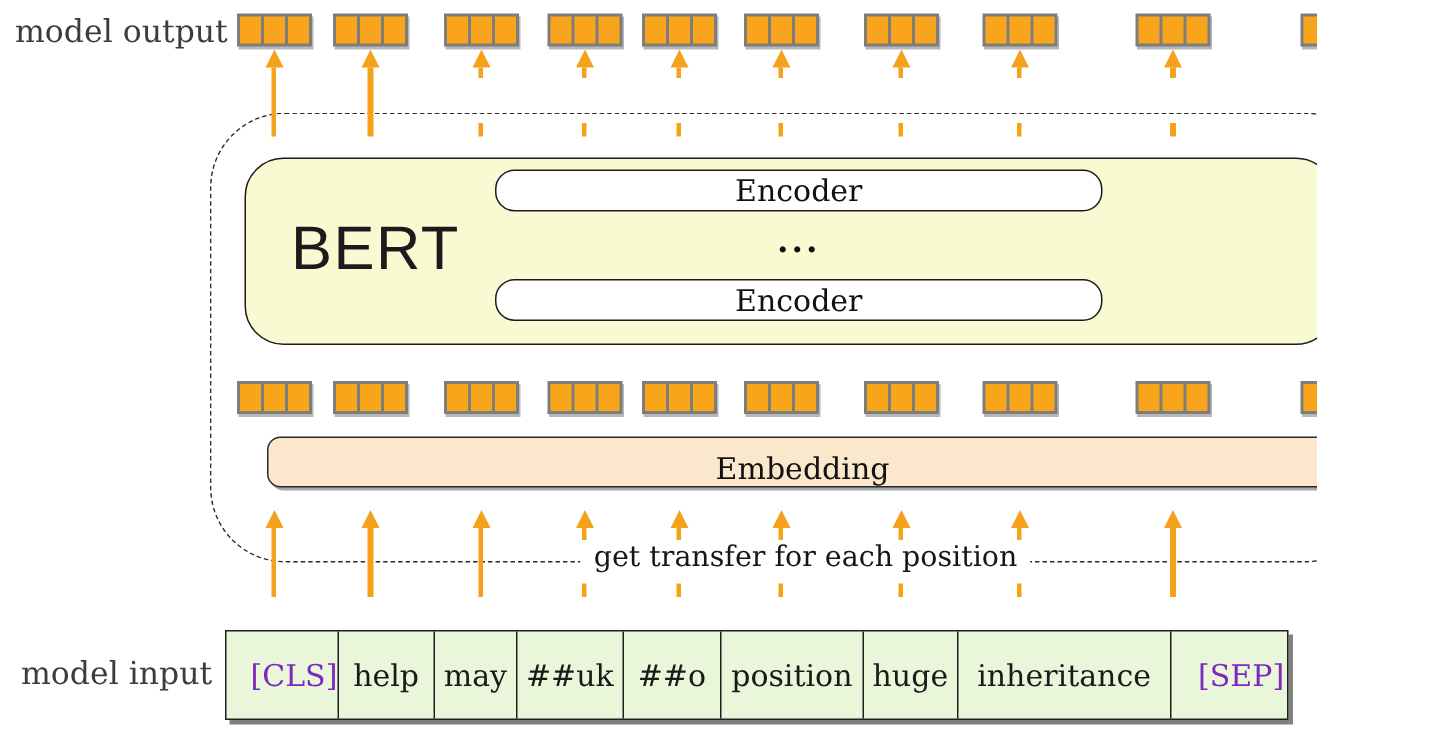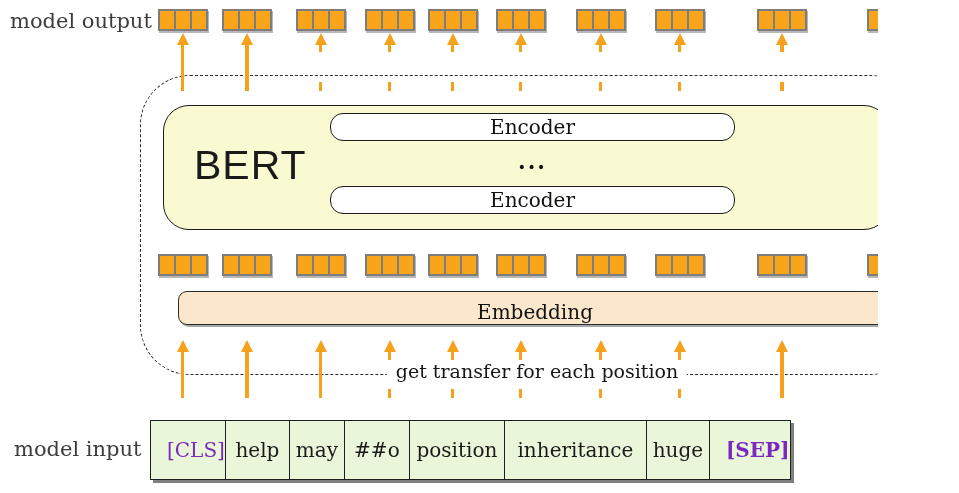--- a/index.html
+++ b/index.html
@@ -114,25 +114,26 @@
   </div>
 
   <div class="caption bottom-caption">get transfer for each position</div>
 
   <div class="side-label" style="left:14px;top:437px;">model input</div>
 
   <div class="token-table" id="token-table">
       <div class="token-cell special" style="flex: 0 0 65px;">[CLS]</div>
       <div class="token-cell" style="flex: 0 0 64px;">help</div>
       <div class="token-cell" style="flex: 0 0 55px;">may</div>
+      <div class="token-cell" style="flex: 0 0 71px;">##uk</div>
       <div class="token-cell" style="flex: 0 0 65px;">##o</div>
       <div class="token-cell" style="flex: 0 0 95px;">position</div>
+      <div class="token-cell" style="flex: 0 0 63px;">huge</div>
       <div class="token-cell" style="flex: 0 0 142px;">inheritance</div>
-      <div class="token-cell" style="flex: 0 0 63px;">huge</div>
-      <div class="token-cell special" style="flex: 0 0 77px; font-weight: bold;">[SEP]</div>
+      <div class="token-cell special" style="flex: 0 0 77px;">[SEP]</div>
     </div>
 
   <div id="generated-layer"></div>
 <div class="vblock z2" style="left: 157.5px; top: 9px;">
       <span class="vcell"></span>
       <span class="vcell"></span>
       <span class="vcell"></span>
     </div>
     <div class="arrow z2" style="left: 175.5px; top: 33px; height: 58px;">
       <div class="ahead"></div>

